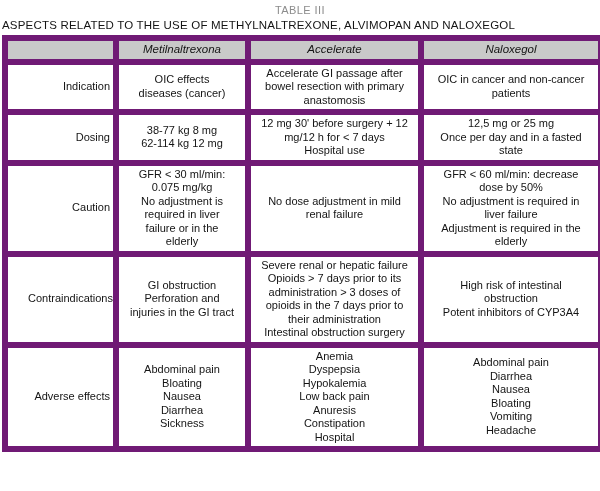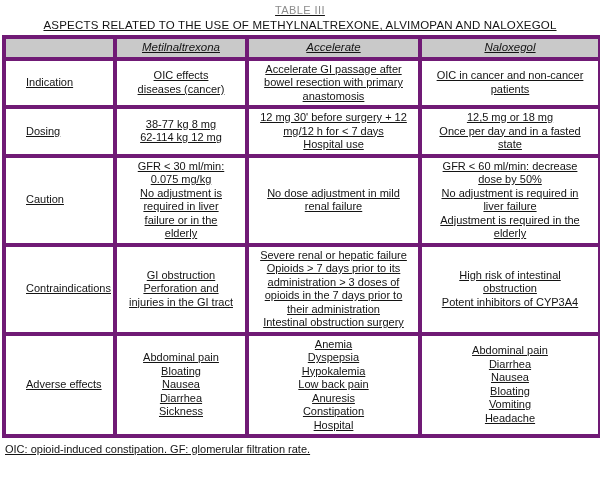--- a/index.html
+++ b/index.html
@@ -3,60 +3,59 @@
 <meta charset="utf-8">
 <style>
   * { box-sizing: border-box; }
   html, body {
     margin: 0; padding: 0;
     width: 600px; height: 491px;
     background: #ffffff;
     font-family: "Liberation Sans", "DejaVu Sans", sans-serif;
     color: #141414;
   }
-  .page { padding: 2px 2px 0 2px; text-decoration: underline; }
+  .page { padding: 2px 2px 0 2px; }
   .title {
     text-align: center;
     color: #8c8c8c;
     font-size: 11px;
     letter-spacing: 0.4px;
     padding-top: 2px;
   }
   .subtitle {
-    text-align: center;
     color: #141414;
     font-size: 11.5px;
     letter-spacing: 0.2px;
     margin-top: 3px;
     margin-bottom: 4px;
   }
   table.drug-table {
     width: 596px;
     border-collapse: collapse;
     table-layout: fixed;
     border: 2px solid #1c1c1c;
   }
   th, td {
-    border: 4px solid #701a75;
+    border: 6px solid #701a75;
     font-size: 11px;
     line-height: 13.5px;
     vertical-align: middle;
     padding: 2px 3px;
     overflow: hidden;
   }
   th {
     background: #c9c9c9;
     font-style: italic;
     font-weight: normal;
     font-size: 11.5px;
     height: 20px;
     text-align: center;
   }
   td.label {
-    text-align: left;
+    text-align: right;
     padding-left: 20px;
     white-space: nowrap;
   }
   td.cell {
     text-align: center;
     white-space: pre-line;
   }
   tr.r-indication td        { height: 42px; }
   tr.r-dosing td            { height: 44px; }
   tr.r-administration td    { height: 32px; }
@@ -104,21 +103,21 @@
         <td class="cell">OIC in cancer and non-cancer
 patients</td>
       </tr>
       <tr class="r-dosing">
         <td class="label">Dosing</td>
         <td class="cell">38-77 kg 8 mg
 62-114 kg 12 mg</td>
         <td class="cell">12 mg 30' before surgery + 12
 mg/12 h for &lt; 7 days
 Hospital use</td>
-        <td class="cell">12,5 mg or 18 mg
+        <td class="cell">12,5 mg or 25 mg
 Once per day and in a fasted
 state</td>
       </tr>
       <tr class="r-caution">
         <td class="label">Caution</td>
         <td class="cell">GFR &lt; 30 ml/min:
 0.075 mg/kg
 No adjustment is
 required in liver
 failure or in the
@@ -164,14 +163,13 @@
         <td class="cell">Abdominal pain
 Diarrhea
 Nausea
 Bloating
 Vomiting
 Headache</td>
       </tr>
     </tbody>
   </table>
 
-  <div class="footnote">OIC: opioid-induced constipation. GF: glomerular filtration rate.</div>
 </div>
 
 </body></html>

